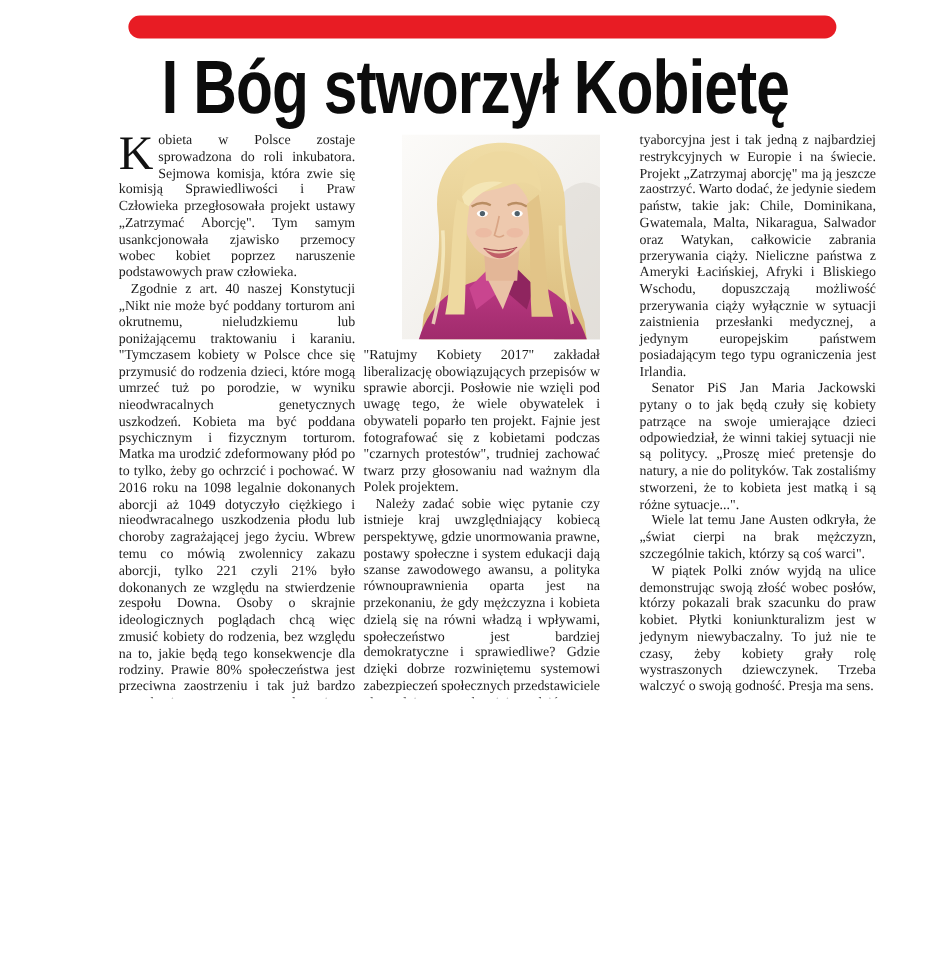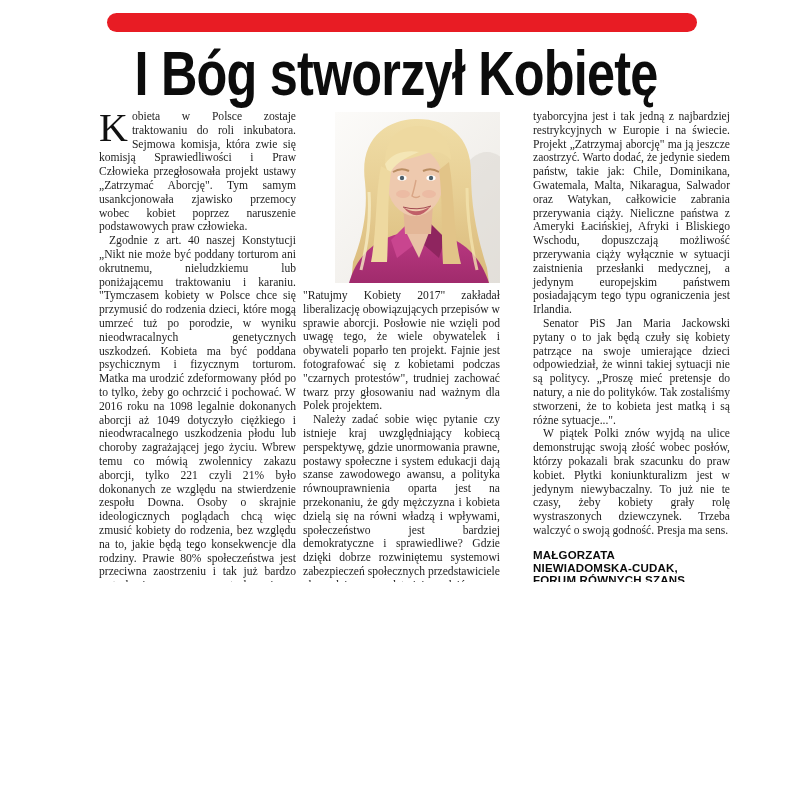--- a/index.html
+++ b/index.html
@@ -31,21 +31,21 @@
 </head>
 <body>
 
 <div class="page">
 
   <div class="red-bar" style="background: rgb(232, 28, 36);"></div>
 
   <h1 class="headline">I Bóg stworzył Kobietę</h1>
 
   <div class="col col-1">
-    <p><span class="dropcap">K</span><span>obieta w Polsce zostaje traktowaniu do roli inkubatora. Sejmowa komisja, która zwie się komisją Sprawiedliwości i Praw Człowieka przegłosowała projekt ustawy „Zatrzymać Aborcję". Tym samym usankcjonowała zjawisko przemocy wobec kobiet poprzez naruszenie podstawowych praw człowieka.</span></p>
+    <p><span class="dropcap">K</span><span>obieta w Polsce zostaje sprowadzona do roli inkubatora. Sejmowa komisja, która zwie się komisją Sprawiedliwości i Praw Człowieka przegłosowała projekt ustawy „Zatrzymać Aborcję". Tym samym usankcjonowała zjawisko przemocy wobec kobiet poprzez naruszenie podstawowych praw człowieka.</span></p>
     <p class="indent">Zgodnie z art. 40 naszej Konstytucji „Nikt nie może być poddany torturom ani okrutnemu, nieludzkiemu lub poniżającemu traktowaniu i karaniu. "Tymczasem kobiety w Polsce chce się przymusić do rodzenia dzieci, które mogą umrzeć tuż po porodzie, w wyniku nieodwracalnych genetycznych uszkodzeń. Kobieta ma być poddana psychicznym i fizycznym torturom. Matka ma urodzić zdeformowany płód po to tylko, żeby go ochrzcić i pochować. W 2016 roku na 1098 legalnie dokonanych aborcji aż 1049 dotyczyło ciężkiego i nieodwracalnego uszkodzenia płodu lub choroby zagrażającej jego życiu. Wbrew temu co mówią zwolennicy zakazu aborcji, tylko 221 czyli 21% było dokonanych ze względu na stwierdzenie zespołu Downa. Osoby o skrajnie ideologicznych poglądach chcą więc zmusić kobiety do rodzenia, bez względu na to, jakie będą tego konsekwencje dla rodziny. Prawie 80% społeczeństwa jest przeciwna zaostrzeniu i tak już bardzo restrykcyjnego prawo antyaborcyjnego obowiązującego w Polsce od 1993 roku. Tylko około 10% chce całkowitego zakazu aborcji.</p>
   </div>
 
   <div class="col col-2">
     <svg class="photo" viewBox="0 0 165 171" xmlns="http://www.w3.org/2000/svg" role="img">
       <defs>
         <linearGradient id="bgGrad" x1="0" y1="0" x2="1" y2="1">
           <stop offset="0" stop-color="#fcfbf9"></stop>
           <stop offset="1" stop-color="#ebe8e3"></stop>
         </linearGradient>
@@ -106,20 +106,21 @@
       </g>
     </svg>
     <p>"Ratujmy Kobiety 2017" zakładał liberalizację obowiązujących przepisów w sprawie aborcji. Posłowie nie wzięli pod uwagę tego, że wiele obywatelek i obywateli poparło ten projekt. Fajnie jest fotografować się z kobietami podczas "czarnych protestów", trudniej zachować twarz przy głosowaniu nad ważnym dla Polek projektem.</p>
     <p class="indent">Należy zadać sobie więc pytanie czy istnieje kraj uwzględniający kobiecą perspektywę, gdzie unormowania prawne, postawy społeczne i system edukacji dają szanse zawodowego awansu, a polityka równouprawnienia oparta jest na przekonaniu, że gdy mężczyzna i kobieta dzielą się na równi władzą i wpływami, społeczeństwo jest bardziej demokratyczne i sprawiedliwe? Gdzie dzięki dobrze rozwiniętemu systemowi zabezpieczeń społecznych przedstawiciele obu płci mogą łatwiej godzić pracę zawodowa z życiem rodzinnym? A bezpłatna antykoncepcja chroni przed niechcianą ciążą? Taką politykę prowadzi od dłuższego czasu Szwecja, do której Polsce coraz dalej.</p>
     <p class="indent">Zejdźmy jednak z raju na ziemię. Obowiązująca ustawa an-</p>
   </div>
 
   <div class="col col-3">
     <p>tyaborcyjna jest i tak jedną z najbardziej restrykcyjnych w Europie i na świecie. Projekt „Zatrzymaj aborcję" ma ją jeszcze zaostrzyć. Warto dodać, że jedynie siedem państw, takie jak: Chile, Dominikana, Gwatemala, Malta, Nikaragua, Salwador oraz Watykan, całkowicie zabrania przerywania ciąży. Nieliczne państwa z Ameryki Łacińskiej, Afryki i Bliskiego Wschodu, dopuszczają możliwość przerywania ciąży wyłącznie w sytuacji zaistnienia przesłanki medycznej, a jedynym europejskim państwem posiadającym tego typu ograniczenia jest Irlandia.</p>
     <p class="indent">Senator PiS Jan Maria Jackowski pytany o to jak będą czuły się kobiety patrzące na swoje umierające dzieci odpowiedział, że winni takiej sytuacji nie są politycy. „Proszę mieć pretensje do natury, a nie do polityków. Tak zostaliśmy stworzeni, że to kobieta jest matką i są różne sytuacje...".</p>
+    <p class="indent">Wiele lat temu Jane Austen odkryła, że „świat cierpi na brak mężczyzn, szczególnie takich, którzy są coś warci".</p>
     <p class="indent">W piątek Polki znów wyjdą na ulice demonstrując swoją złość wobec posłów, którzy pokazali brak szacunku do praw kobiet. Płytki koniunkturalizm jest w jedynym niewybaczalny. To już nie te czasy, żeby kobiety grały rolę wystraszonych dziewczynek. Trzeba walczyć o swoją godność. Presja ma sens.</p>
 
     <div class="byline">
       <div>MAŁGORZATA</div>
       <div>NIEWIADOMSKA-CUDAK,</div>
       <div>FORUM RÓWNYCH SZANS</div>
       <div>PRZEWODNICZĄCA</div>
       <div>I PRAW FORUM SLD</div>
     </div>
     <div class="byline-rule"></div>

